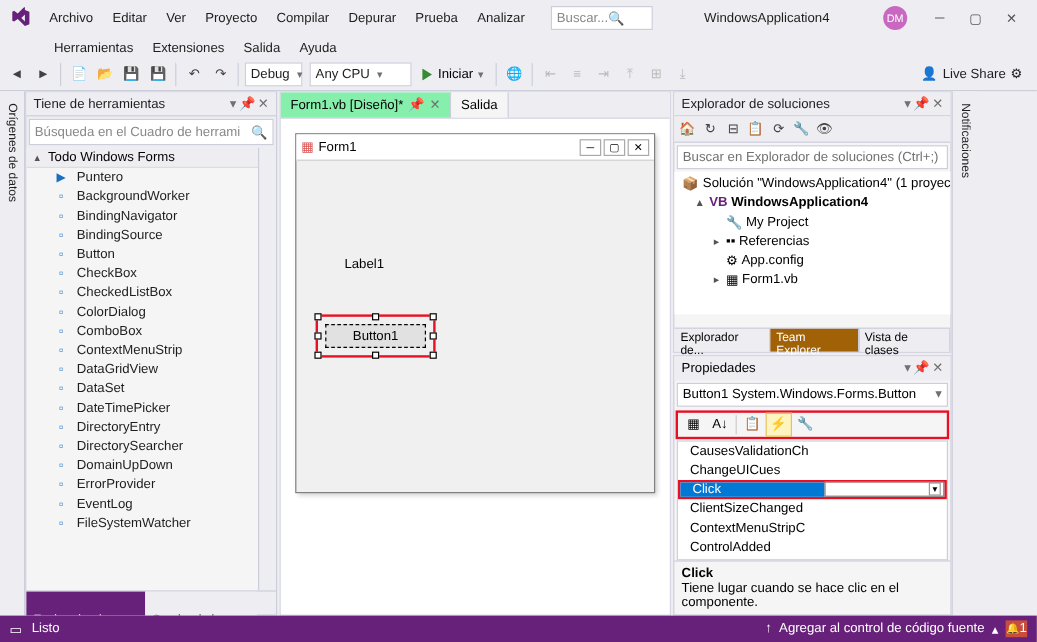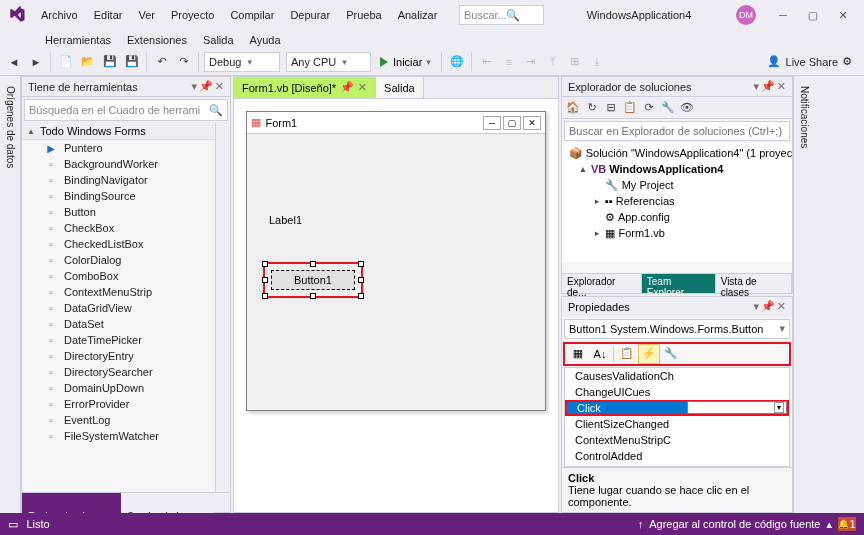--- a/index.html
+++ b/index.html
@@ -34,45 +34,45 @@
 .toolbox-group { padding: 2px 4px; background: #eeeef2; border-bottom: 1px solid #ddd; display: flex; align-items: center; gap: 4px; font-weight: normal; }
 .toolbox-list { flex: 1; overflow: auto; background: #f5f5f5; }
 .tool-item { display: flex; align-items: center; gap: 6px; padding: 1px 4px 1px 22px; height: 16px; color: #1e1e1e; }
 .tool-icon { width: 14px; height: 14px; display: inline-flex; align-items: center; justify-content: center; font-size: 10px; color: #1a6fbf; }
 .bottom-tabs { display: flex; height: 20px; border-top: 1px solid #cccedb; }
 .bottom-tab { padding: 18px 6px; background: #eeeef2; color: #1e1e1e; font-size: 10px; }
 .bottom-tab.active { background: #68217a; color: #fff; }
 .center { flex: 1; display: flex; flex-direction: column; background: #fff; border: 1px solid #cccedb; margin-left: 2px; }
 .doc-tabs { height: 22px; display: flex; background: #eeeef2; border-bottom: 1px solid #cccedb; }
 .doc-tab { display: flex; align-items: center; padding: 0 8px; gap: 4px; background: #f5f5f5; border-right: 1px solid #cccedb; }
-.doc-tab.active { background: #bef264; }
+.doc-tab.active { background: #86efac; }
 .designer { flex: 1; background: #fff; position: relative; padding: 12px; }
 .form-window { width: 300px; height: 300px; border: 1px solid #7f7f7f; background: #f0f0f0; box-shadow: 2px 2px 4px rgba(0,0,0,0.2); }
 .form-title { height: 22px; background: #fff; border-bottom: 1px solid #ccc; display: flex; align-items: center; padding: 0 4px; gap: 4px; font-size: 11px; }
 .form-title .fbtns { margin-left: auto; display: flex; gap: 2px; }
 .form-title .fbtn { width: 18px; height: 14px; border: 1px solid #aaa; display: flex; align-items: center; justify-content: center; font-size: 9px; }
 .form-body { position: relative; height: calc(100% - 22px); }
-.label1 { position: absolute; left: 22px; top: 80px; font-size: 11px; }
+.label1 { position: absolute; left: 40px; top: 80px; font-size: 11px; }
 .button-sel { position: absolute; left: 16px; top: 128px; width: 100px; height: 36px; border: 2px solid #e81123; }
 .button-sel .inner { position: absolute; inset: 6px; border: 1px dashed #000; display: flex; align-items: center; justify-content: center; font-size: 11px; background: #e1e1e1; }
 .handle { position: absolute; width: 6px; height: 6px; background: #fff; border: 1px solid #000; }
 .right { width: 232px; display: flex; flex-direction: column; margin-left: 2px; }
 .right-col { display: flex; flex: 1; }
 .sol-explorer { flex: 1; display: flex; flex-direction: column; border: 1px solid #cccedb; background: #f5f5f5; }
 .sol-toolbar { height: 22px; display: flex; align-items: center; gap: 1px; padding: 0 2px; border-bottom: 1px solid #cccedb; background: #eeeef2; }
 .sol-toolbar .tbtn { width: 18px; height: 18px; }
 .sol-search { height: 20px; border: 1px solid #cccedb; background: #fff; margin: 2px; display: flex; align-items: center; padding: 0 4px; color: #717171; font-size: 10px; }
 .tree { flex: 1; background: #fff; padding: 2px; overflow: hidden; }
 .tree-item { display: flex; align-items: center; gap: 3px; padding: 0 2px; height: 16px; font-size: 11px; white-space: nowrap; }
 .tree-item.bold { font-weight: bold; }
 .ind1 { padding-left: 14px; } .ind2 { padding-left: 28px; }
 .exp { color: #555; font-size: 9px; width: 10px; display: inline-block; text-align: center; }
 .mid-tabs { display: flex; height: 20px; border-top: 1px solid #cccedb; background: #eeeef2; margin-top: 11px; }
 .mid-tab { padding: 2px 5px; font-size: 10px; border-right: 1px solid #cccedb; }
-.mid-tab.active { background: #0f766e; color: #fff; }
+.mid-tab.active { background: #a16207; color: #fff; }
 .props { display: flex; flex-direction: column; border: 1px solid #cccedb; background: #f5f5f5; }
 .props-title { height: 20px; background: #eeeef2; display: flex; align-items: center; padding: 0 6px; }
 .props-title .icons { margin-left: auto; display: flex; gap: 2px; color: #717171; }
 .props-obj { height: 20px; background: #fff; border: 1px solid #cccedb; margin: 2px; display: flex; align-items: center; padding: 0 4px; font-size: 10px; }
 .props-toolbar { height: 24px; display: flex; align-items: center; gap: 0; padding: 2px; border: 2px solid #e81123; margin: 1px; }
 .ptbtn { width: 22px; height: 20px; display: flex; align-items: center; justify-content: center; border: 1px solid transparent; }
 .ptbtn.active { border: 1px solid #e5c365; background: #fdf4bf; }
 .events-list { flex: 1; background: #fff; margin: 0 2px; border: 1px solid #cccedb; }
 .evt-row { display: flex; height: 16px; align-items: center; font-size: 11px; }
 .evt-name { flex: 1; padding-left: 10px; }
@@ -128,21 +128,21 @@
   <div class="tbtn">►</div>
   <div class="tbtn sep"></div>
   <div class="tbtn">📄</div>
   <div class="tbtn">📂</div>
   <div class="tbtn">💾</div>
   <div class="tbtn">💾</div>
   <div class="tbtn sep"></div>
   <div class="tbtn">↶</div>
   <div class="tbtn">↷</div>
   <div class="tbtn sep"></div>
-  <div class="combo" style="width:76px">Debug</div>
+  <div class="combo" style="width:48px">Debug</div>
   <div class="combo" style="width:85px;margin-left:4px">Any CPU</div>
   <div class="play-btn">
     <svg viewBox="0 0 10 10">
         <path fill="#388a34" d="M1 0l8 5-8 5z"></path>
       </svg>
     <span>Iniciar</span>
     <span style="font-size:9px;color:#717171">▾</span>
   </div>
   <div class="tbtn sep"></div>
   <div class="tbtn">🌐</div>

